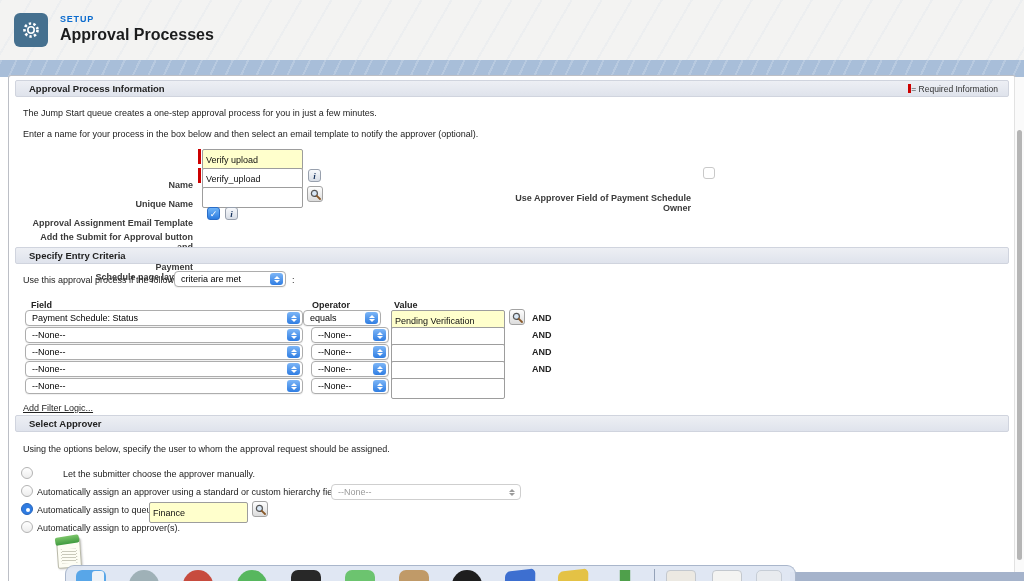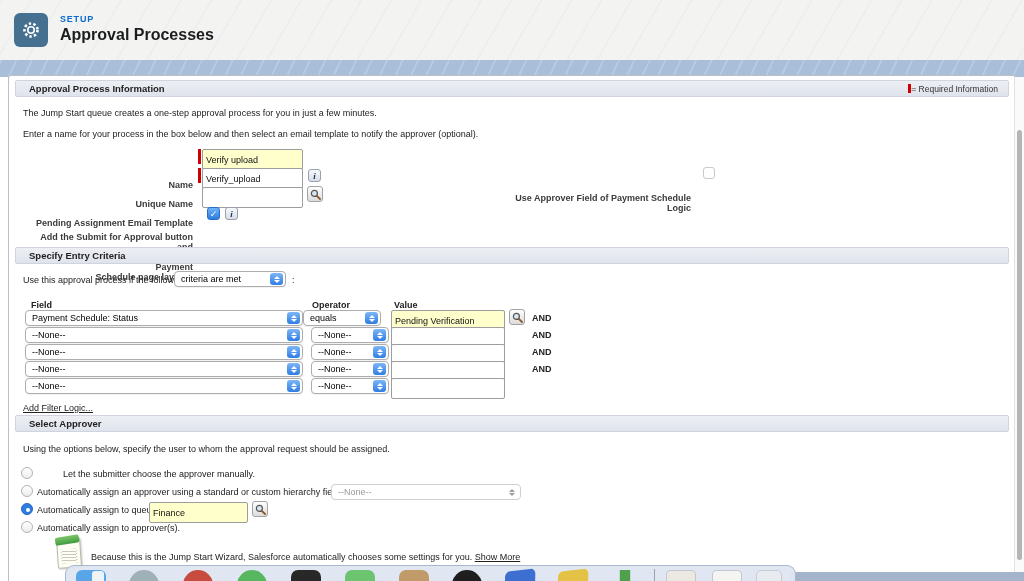--- a/index.html
+++ b/index.html
@@ -136,40 +136,40 @@
 
   <div class="flabel" style="left:14px; top:76px; width:170px;">Name</div>
   <span class="req" style="left:189px; top:73px;"></span>
   <input class="tin yellow" style="left: 193px; top: 73px; width: 101px;" value="Verify upload">
 
   <div class="flabel" style="left:14px; top:95px; width:170px;">Unique Name</div>
   <span class="req" style="left:189px; top:92px;"></span>
   <input class="tin" style="left: 193px; top: 92px; width: 101px;" value="Verify_upload">
   <span class="info" style="left:299px; top:93px;">i</span>
 
-  <div class="flabel" style="left:14px; top:114px; width:170px;">Pending Assignment Email Template</div>
+  <div class="flabel" style="left:14px; top:114px; width:170px;">Approval Assignment Email Template</div>
   <input class="tin" style="left: 193px; top: 111px; width: 101px;" value="">
   <button class="lkp" style="left:298px; top:110px;">
     <svg width="11" height="11" viewBox="0 0 11 11">
       <circle cx="4.4" cy="4.4" r="3" fill="#d9e7f5" stroke="#555" stroke-width="1.2"></circle>
       <line x1="6.8" y1="6.8" x2="10" y2="10" stroke="#8a5a2a" stroke-width="1.8" stroke-linecap="round"></line>
     </svg>
   </button>
 
   <div class="flabel" style="left:14px; top:128px; width:170px;">
     <span>Add the Submit for Approval button and</span><br>
     <span>Approval History related list to all Payment</span><br>
     <span>Schedule page layouts</span>
   </div>
   <span class="cbx on" style="left:198px; top:131px;"></span>
   <span class="info" style="left:216px; top:131px;">i</span>
 
   <div class="flabel" style="left:432px; top:89px; width:250px;">
     <span>Use Approver Field of Payment Schedule</span><br>
-    <span>Logic</span>
+    <span>Owner</span>
   </div>
   <span class="cbx off" style="left:694px; top:91px;"></span>
 
   <div class="sec-header" style="top:171px;">
     <span class="sec-title">Specify Entry Criteria</span>
   </div>
 
   <div class="para" style="left:14px; top:199px;">Use this approval process if the following</div>
   <div class="msel" style="left:165px; top:195px; width:112px;">
     <span class="txt">criteria are met</span>
@@ -304,24 +304,20 @@
     <svg width="11" height="11" viewBox="0 0 11 11">
       <circle cx="4.4" cy="4.4" r="3" fill="#d9e7f5" stroke="#555" stroke-width="1.2"></circle>
       <line x1="6.8" y1="6.8" x2="10" y2="10" stroke="#8a5a2a" stroke-width="1.8" stroke-linecap="round"></line>
     </svg>
   </button>
 
   <span class="rad" style="left:12px; top:445px;"></span>
   <div class="para" style="left:28px; top:447px;">Automatically assign to approver(s).</div>
 
   <span class="noteicon" style="left:48px; top:462px;"></span>
-  <div class="para" style="left:82px; top:476px;">
-    <span>Because this is the Jump Start Wizard, Salesforce automatically chooses some settings for you.</span>
-    <span class="link">Show More</span>
-  </div>
 </div>
 
 <div class="scroll-track">
   <div class="scroll-thumb"></div>
 </div>
 
 <div class="bottom-band"></div>
 <div class="dock">
   <div style="position:absolute; inset:0;">
       <span class="dicon d-duo" style="left: 10px; background: rgb(88, 166, 232);"></span>

